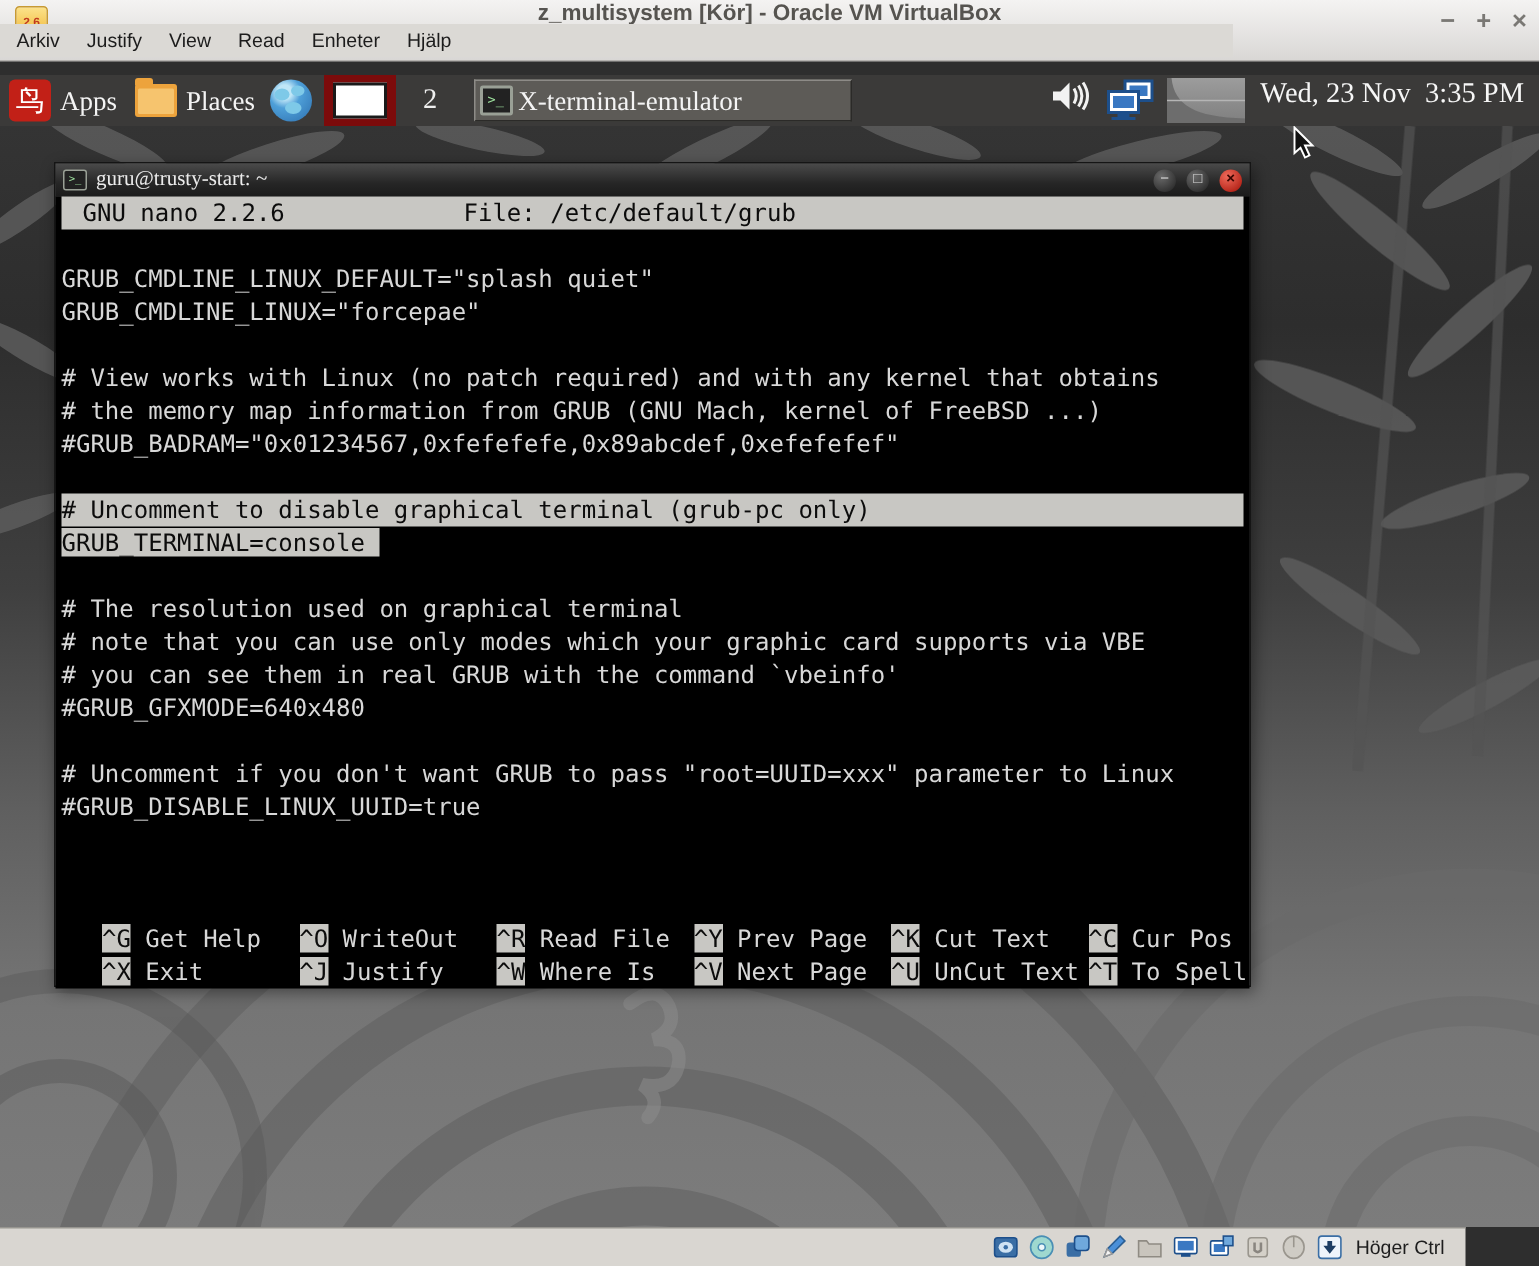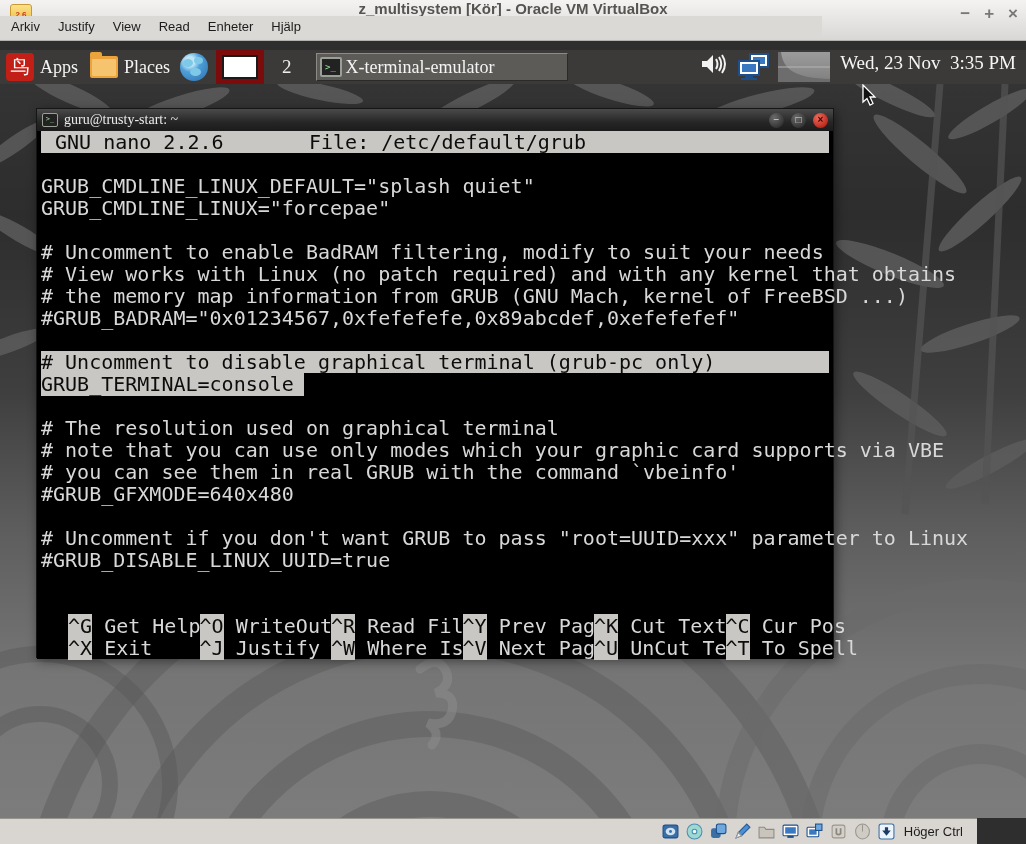--- a/index.html
+++ b/index.html
@@ -61,21 +61,21 @@
     border:1px solid #151515;box-shadow:2px 3px 10px rgba(0,0,0,.45);}
   .term-titlebar{height:22px;background:linear-gradient(#4a4a4a,#262626 60%,#1b1b1b);
     display:flex;align-items:center;padding:0 5px;color:#ececec;}
   .term-title{font-size:14px;margin-left:6px;flex:1;white-space:nowrap;font-family:Liberation Serif, serif;}
   .term-buttons{display:flex;gap:7px;align-items:center;}
   .tbtn{width:15px;height:15px;border-radius:50%;display:flex;align-items:center;justify-content:center;
     font-size:10px;line-height:1;}
   .tbtn.min,.tbtn.max{background:radial-gradient(circle at 35% 30%,#6a6a6a,#1f1f1f);color:#ddd;}
   .tbtn.close{background:radial-gradient(circle at 35% 30%,#f06a5a,#a41107);color:#3a0500;font-weight:bold;}
   .term-body{height:528px;background:#000;font-family:"DejaVu Sans Mono","Liberation Mono",monospace;
-    font-size:20px;color:#d8d8d8;padding:0 0 0 4px;position:relative;}
+    font-size:16px;color:#d8d8d8;padding:0 0 0 4px;position:relative;}
   .nano-header{height:22px;background:#c8c7c3;color:#0c0c0c;position:relative;margin-right:4px;}
   .nano-header span{position:absolute;top:0;line-height:22px;white-space:pre;}
   .nano-left{left:14px;}
   .nano-file{left:268px;}
   .term-line{height:22px;line-height:22px;white-space:pre;}
   .term-line.hl-full{background:#c8c7c3;color:#0c0c0c;margin-right:4px;}
   .term-line.hl-text span{background:#c8c7c3;color:#0c0c0c;padding-right:10px;text-align:right;}
   .nano-shortcuts{position:absolute;left:4px;right:0;bottom:0;}
   .sc-row{height:22px;line-height:22px;display:grid;grid-template-columns:repeat(6,131.5px);white-space:pre;padding-left:27px;}
   .sc-key{background:#c8c7c3;color:#0c0c0c;}
@@ -218,21 +218,20 @@
     <div class="term-body">
       <div class="nano-header">
         <span class="nano-left">GNU nano 2.2.6</span>
         <span class="nano-file">File: /etc/default/grub</span>
       </div>
       <div id="term-lines">
           <div class="term-line"><span></span></div>
           <div class="term-line"><span>GRUB_CMDLINE_LINUX_DEFAULT="splash quiet"</span></div>
           <div class="term-line"><span>GRUB_CMDLINE_LINUX="forcepae"</span></div>
           <div class="term-line"><span></span></div>
-          <div class="term-line"><span># Uncomment to enable BadRAM filtering, modify to suit your needs</span></div>
           <div class="term-line"><span># View works with Linux (no patch required) and with any kernel that obtains</span></div>
           <div class="term-line"><span># the memory map information from GRUB (GNU Mach, kernel of FreeBSD ...)</span></div>
           <div class="term-line"><span>#GRUB_BADRAM="0x01234567,0xfefefefe,0x89abcdef,0xefefefef"</span></div>
           <div class="term-line"><span></span></div>
           <div class="term-line hl-full"><span># Uncomment to disable graphical terminal (grub-pc only)</span></div>
           <div class="term-line hl-text"><span>GRUB_TERMINAL=console</span></div>
           <div class="term-line"><span></span></div>
           <div class="term-line"><span># The resolution used on graphical terminal</span></div>
           <div class="term-line"><span># note that you can use only modes which your graphic card supports via VBE</span></div>
           <div class="term-line"><span># you can see them in real GRUB with the command `vbeinfo'</span></div>

